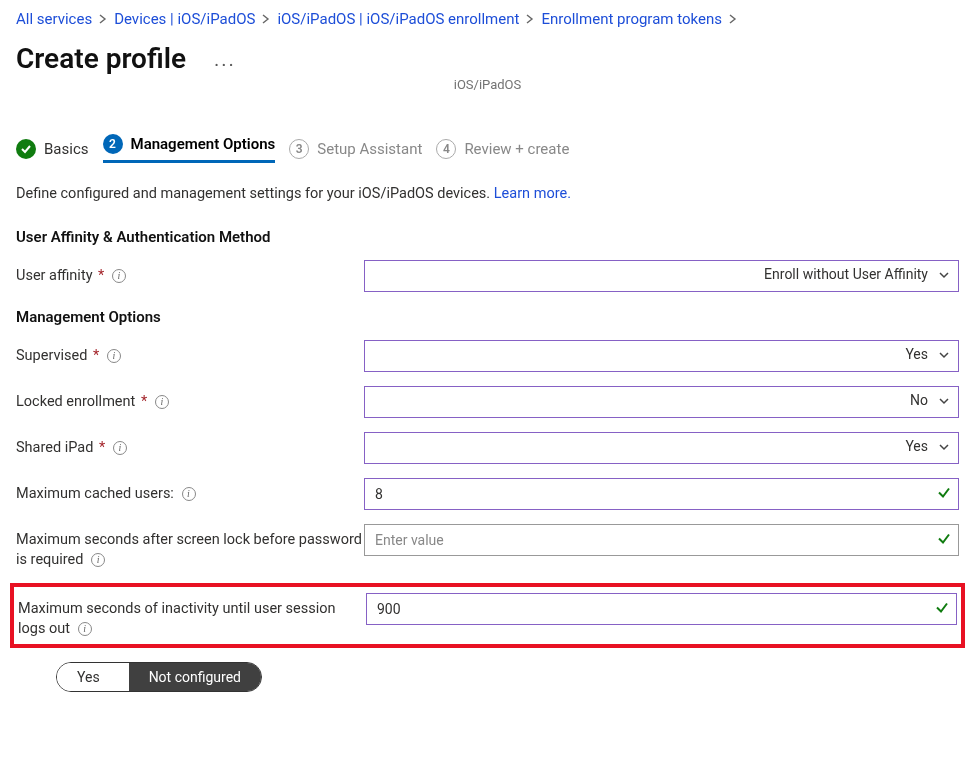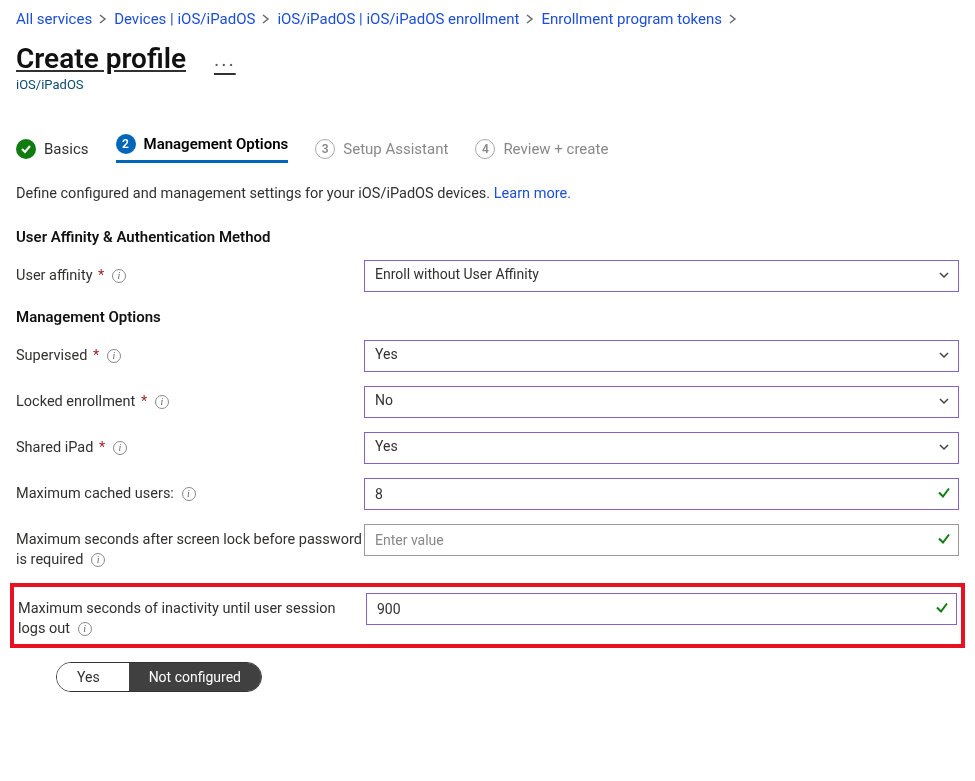--- a/index.html
+++ b/index.html
@@ -11,27 +11,27 @@
     padding: 10px 16px 30px 16px;
     width: 975px;
   }
   a { color: #1d4ed8; text-decoration: none; }
 
   
   .breadcrumb { font-size: 15px; color: #0067b8; display: flex; flex-wrap: wrap; align-items: center; gap: 6px; margin-bottom: 14px; }
   .breadcrumb .sep svg { width: 10px; height: 10px; }
 
   
-  .title-row { display: flex; align-items: flex-end; gap: 28px; text-decoration: underline; }
+  .title-row { display: flex; align-items: flex-end; gap: 28px; }
   .page-title { font-size: 28px; font-weight: 600; color: #111; }
   .ellipsis { font-size: 20px; color: #555; letter-spacing: 2px; line-height: 1; }
-  .subtitle { font-size: 13px; color: #0c4a6e; margin-top: 2px; margin-bottom: 42px; }
-
-  
-  .steps { display: flex; align-items: center; gap: 27px; margin-bottom: 22px; }
+  .subtitle { font-size: 13px; color: #737373; margin-top: 2px; margin-bottom: 42px; text-align: center; }
+
+  
+  .steps { display: flex; align-items: center; gap: 14px; margin-bottom: 22px; }
   .step { display: flex; align-items: center; gap: 8px; color: #888; font-size: 15px; }
   .step .circle {
     width: 20px; height: 20px; border-radius: 50%;
     display: flex; align-items: center; justify-content: center;
     font-size: 12px; font-weight: 600;
   }
   .step.done .circle { background: #107c10; color: #fff; }
   .step.done { color: #323130; }
   .step.current .circle { background: #0067b8; color: #fff; }
   .step.current { color: #000; font-weight: 600; border-bottom: 3px solid #0067b8; padding-bottom: 6px; }
@@ -60,20 +60,21 @@
   .select {
     position: relative;
     border: 1px solid #8661c5;
     height: 32px;
     padding: 0 30px 4px 10px;
     display: flex; align-items: center;
     font-size: 14px;
     color: #323130;
     cursor: pointer;
     background: #fff;
+    justify-content: flex-end;
   }
   .select .chev { position: absolute; right: 8px; top: 50%; transform: translateY(-50%); }
   .select .chev svg { width: 12px; height: 12px; }
 
   
   .text-input-wrap { position: relative; }
   .text-input {
     width: 100%;
     border: 1px solid #8661c5;
     height: 32px;

